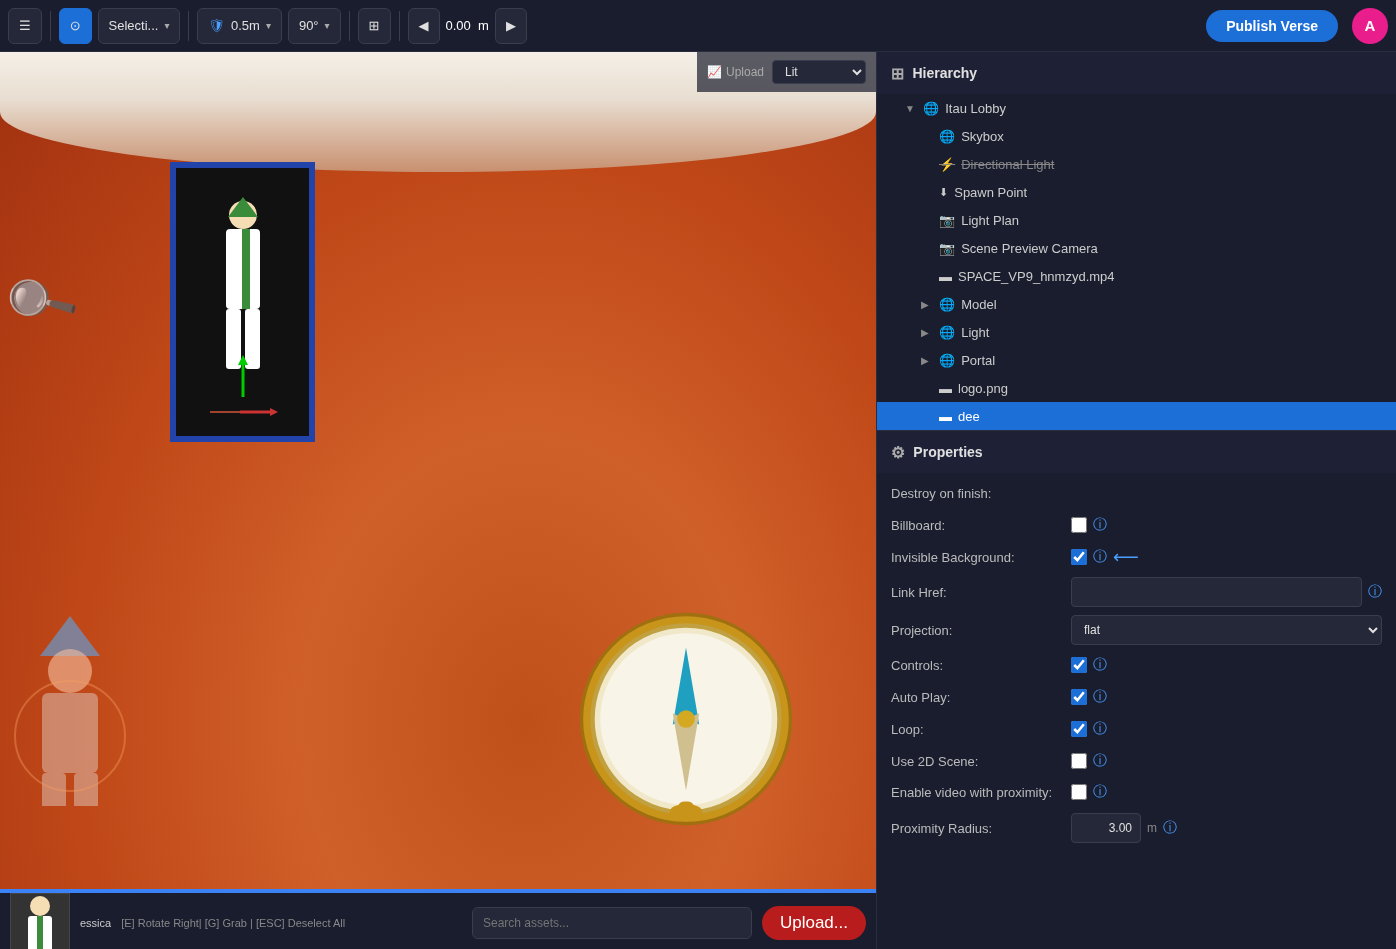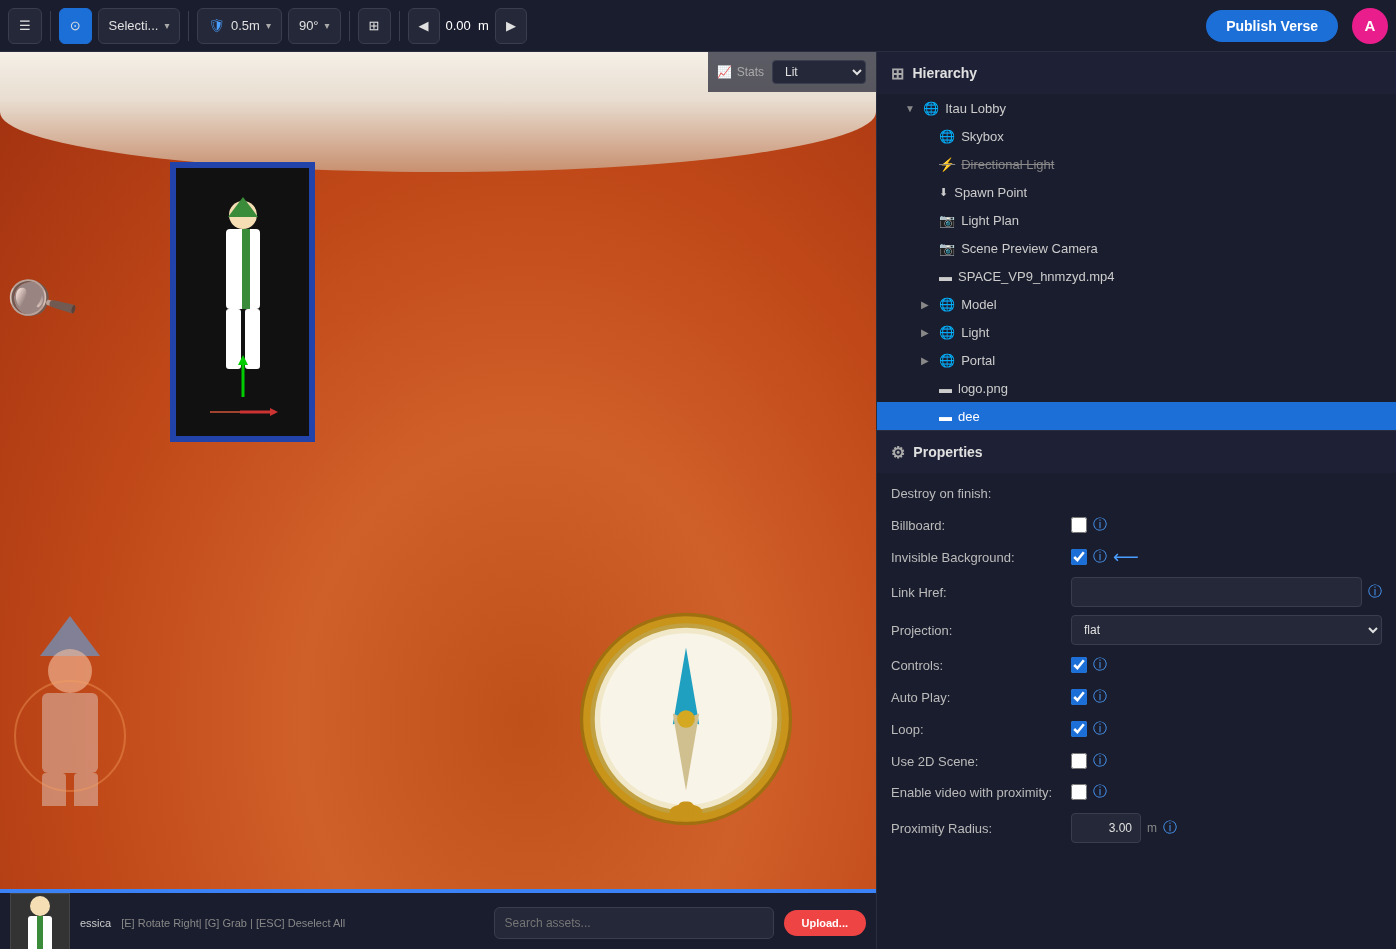--- a/index.html
+++ b/index.html
@@ -165,27 +165,27 @@
       max-width: 280px;
       height: 32px;
       background: #252838;
       border: 1px solid #3a3d4e;
       border-radius: 6px;
       color: #aaa;
       padding: 0 10px;
       font-size: 12px;
     }
     .upload-btn {
-      background: #ef4444;
+      background: #b91c1c;
       border: none;
       border-radius: 20px;
       color: #fff;
       padding: 7px 18px;
-      font-size: 11px;
-      font-weight: 700;
+      font-size: 17px;
+      font-weight: 400;
       cursor: pointer;
     }
     .asset-thumb {
       width: 60px; height: 60px;
       background: #333;
       border: 1px solid #444;
       display: flex; align-items: center; justify-content: center;
       overflow: hidden;
       flex-shrink: 0;
     }
@@ -453,21 +453,21 @@
           <rect x="32" y="167" width="24" height="40" rx="4" fill="#e8e8e8" opacity="0.4"></rect>
           <rect x="64" y="167" width="24" height="40" rx="4" fill="#e8e8e8" opacity="0.4"></rect>
 
           <circle cx="60" cy="130" r="55" fill="none" stroke="#f5a060" stroke-width="2" opacity="0.4"></circle>
         </svg>
       </div>
 
       <div class="viewport-topbar">
         <div class="stats-btn">
           <span>📈</span>
-          <span>Stats</span>
+          <span>Upload</span>
         </div>
         <select class="lit-select">
           <option>Lit</option>
           <option>Unlit</option>
           <option>Wireframe</option>
         </select>
       </div>
     </div>
 
     <div class="viewport-bottom">

